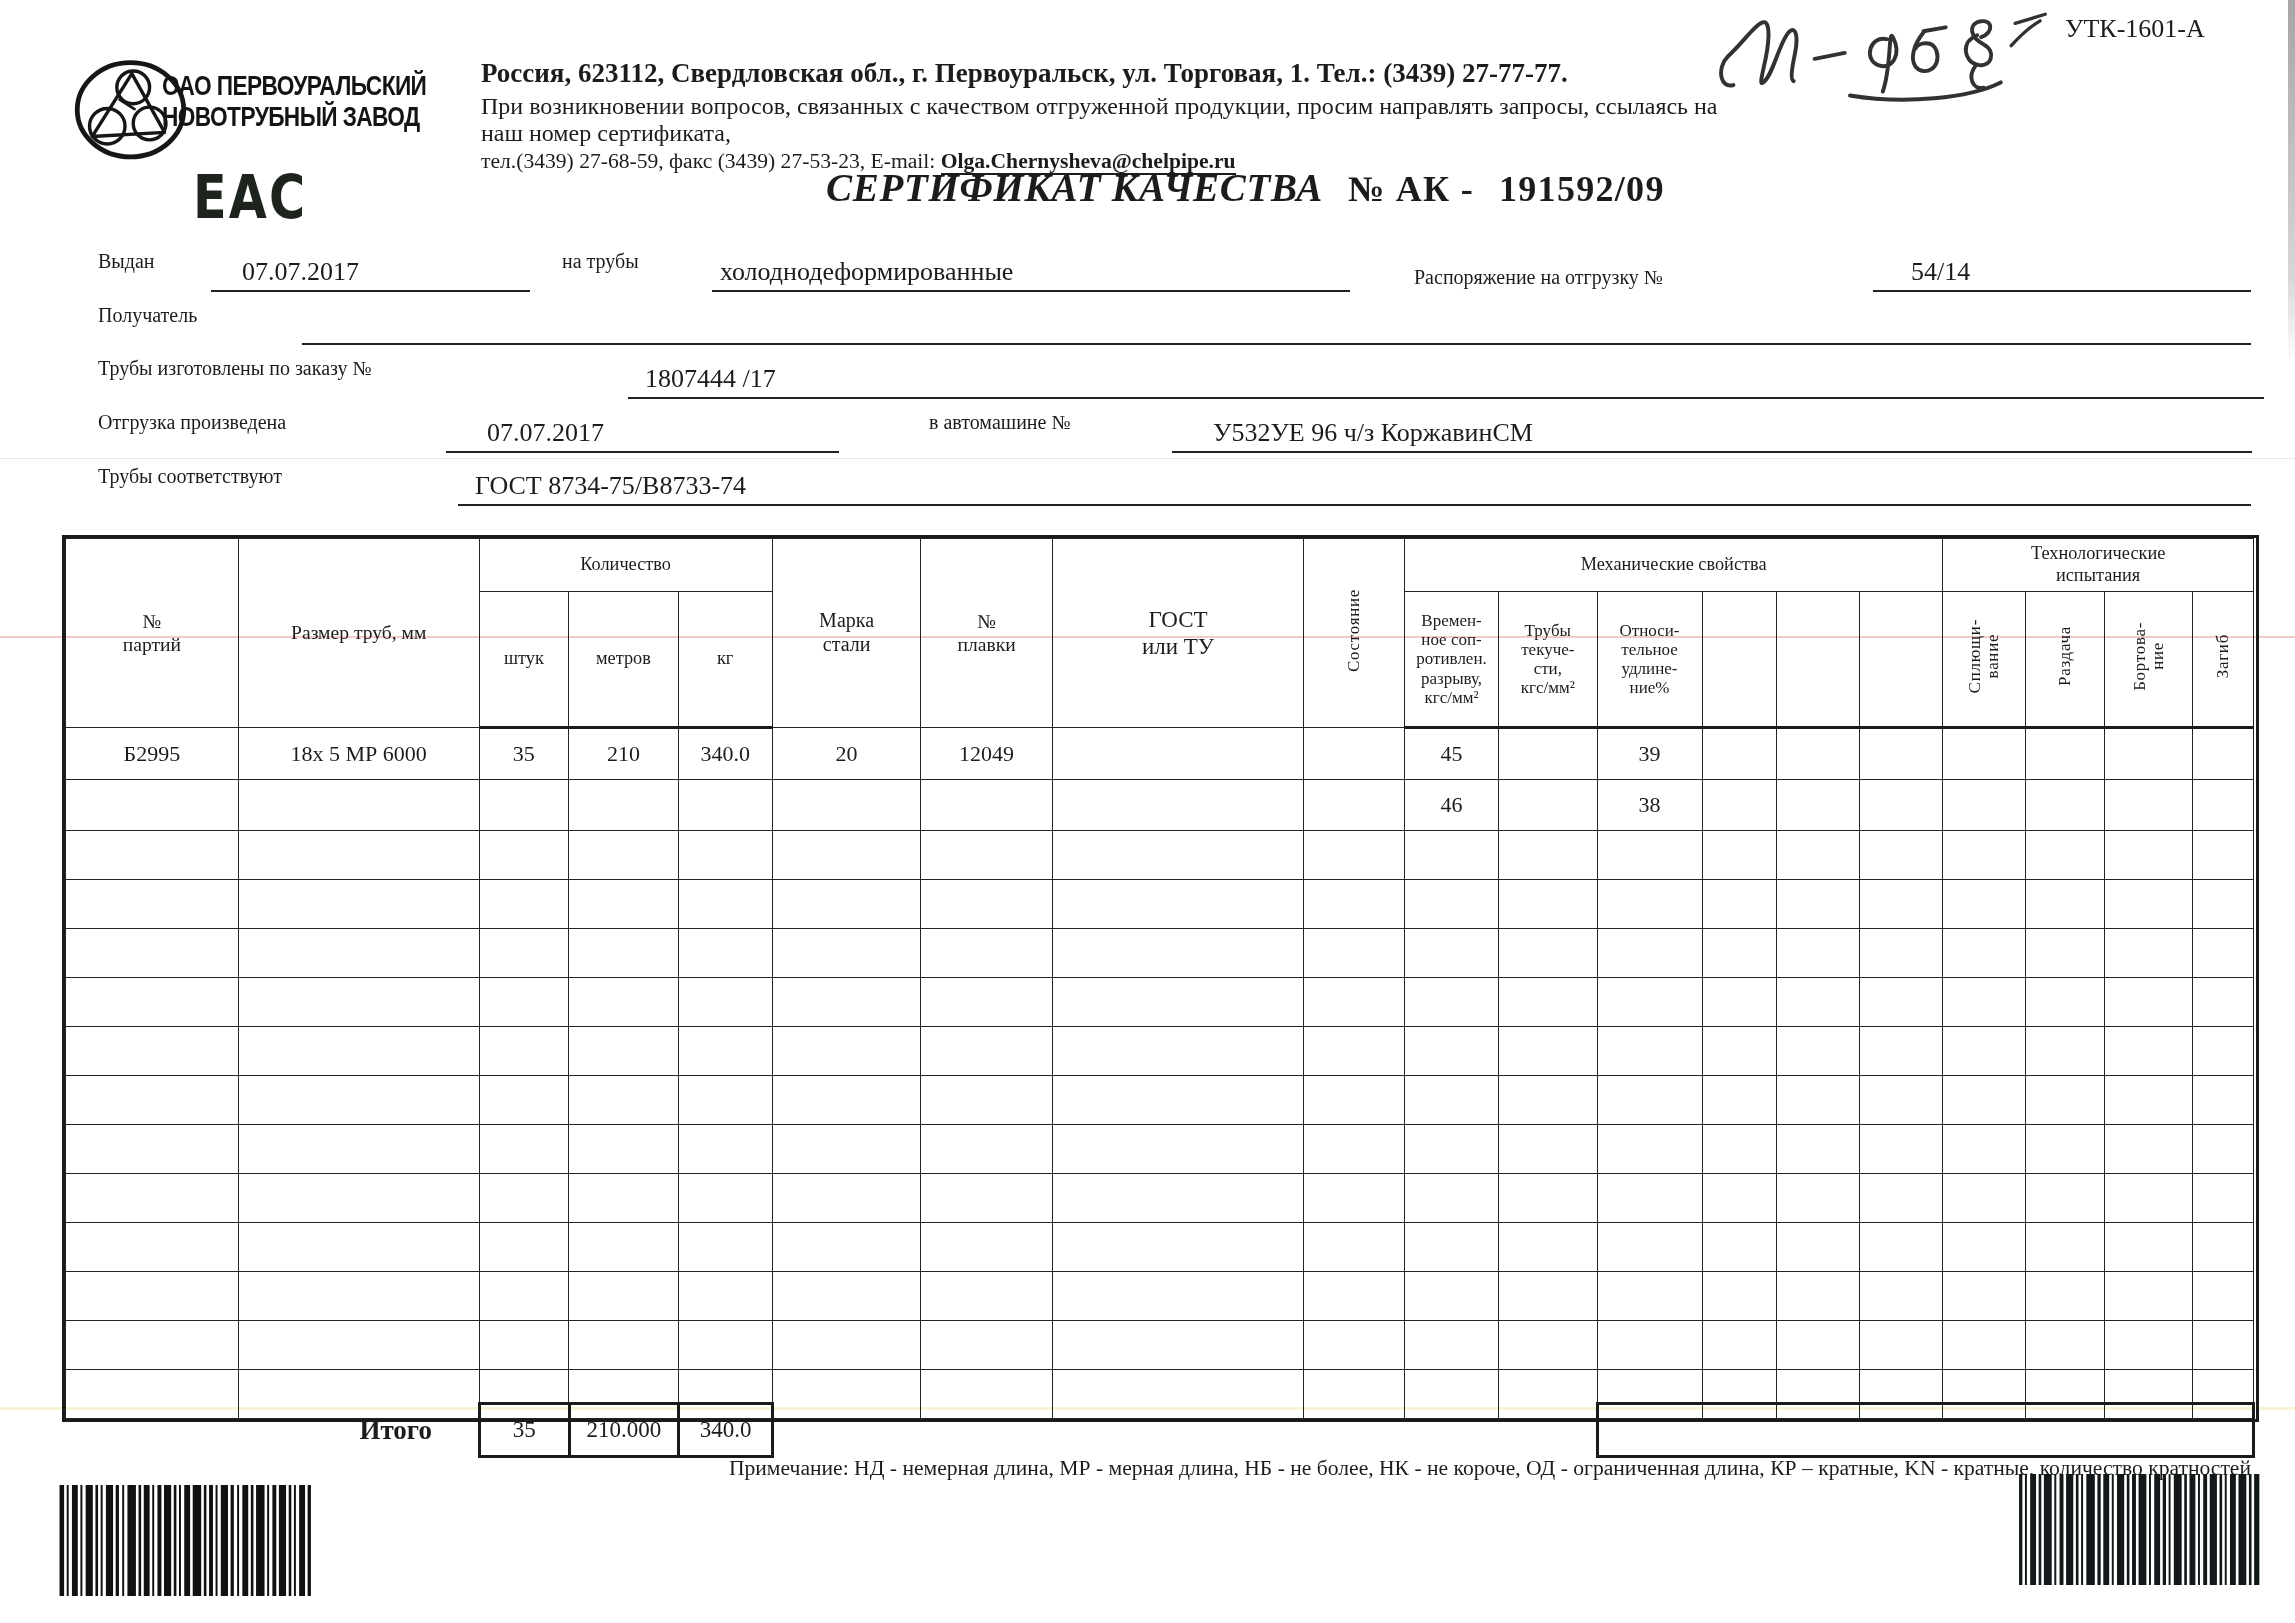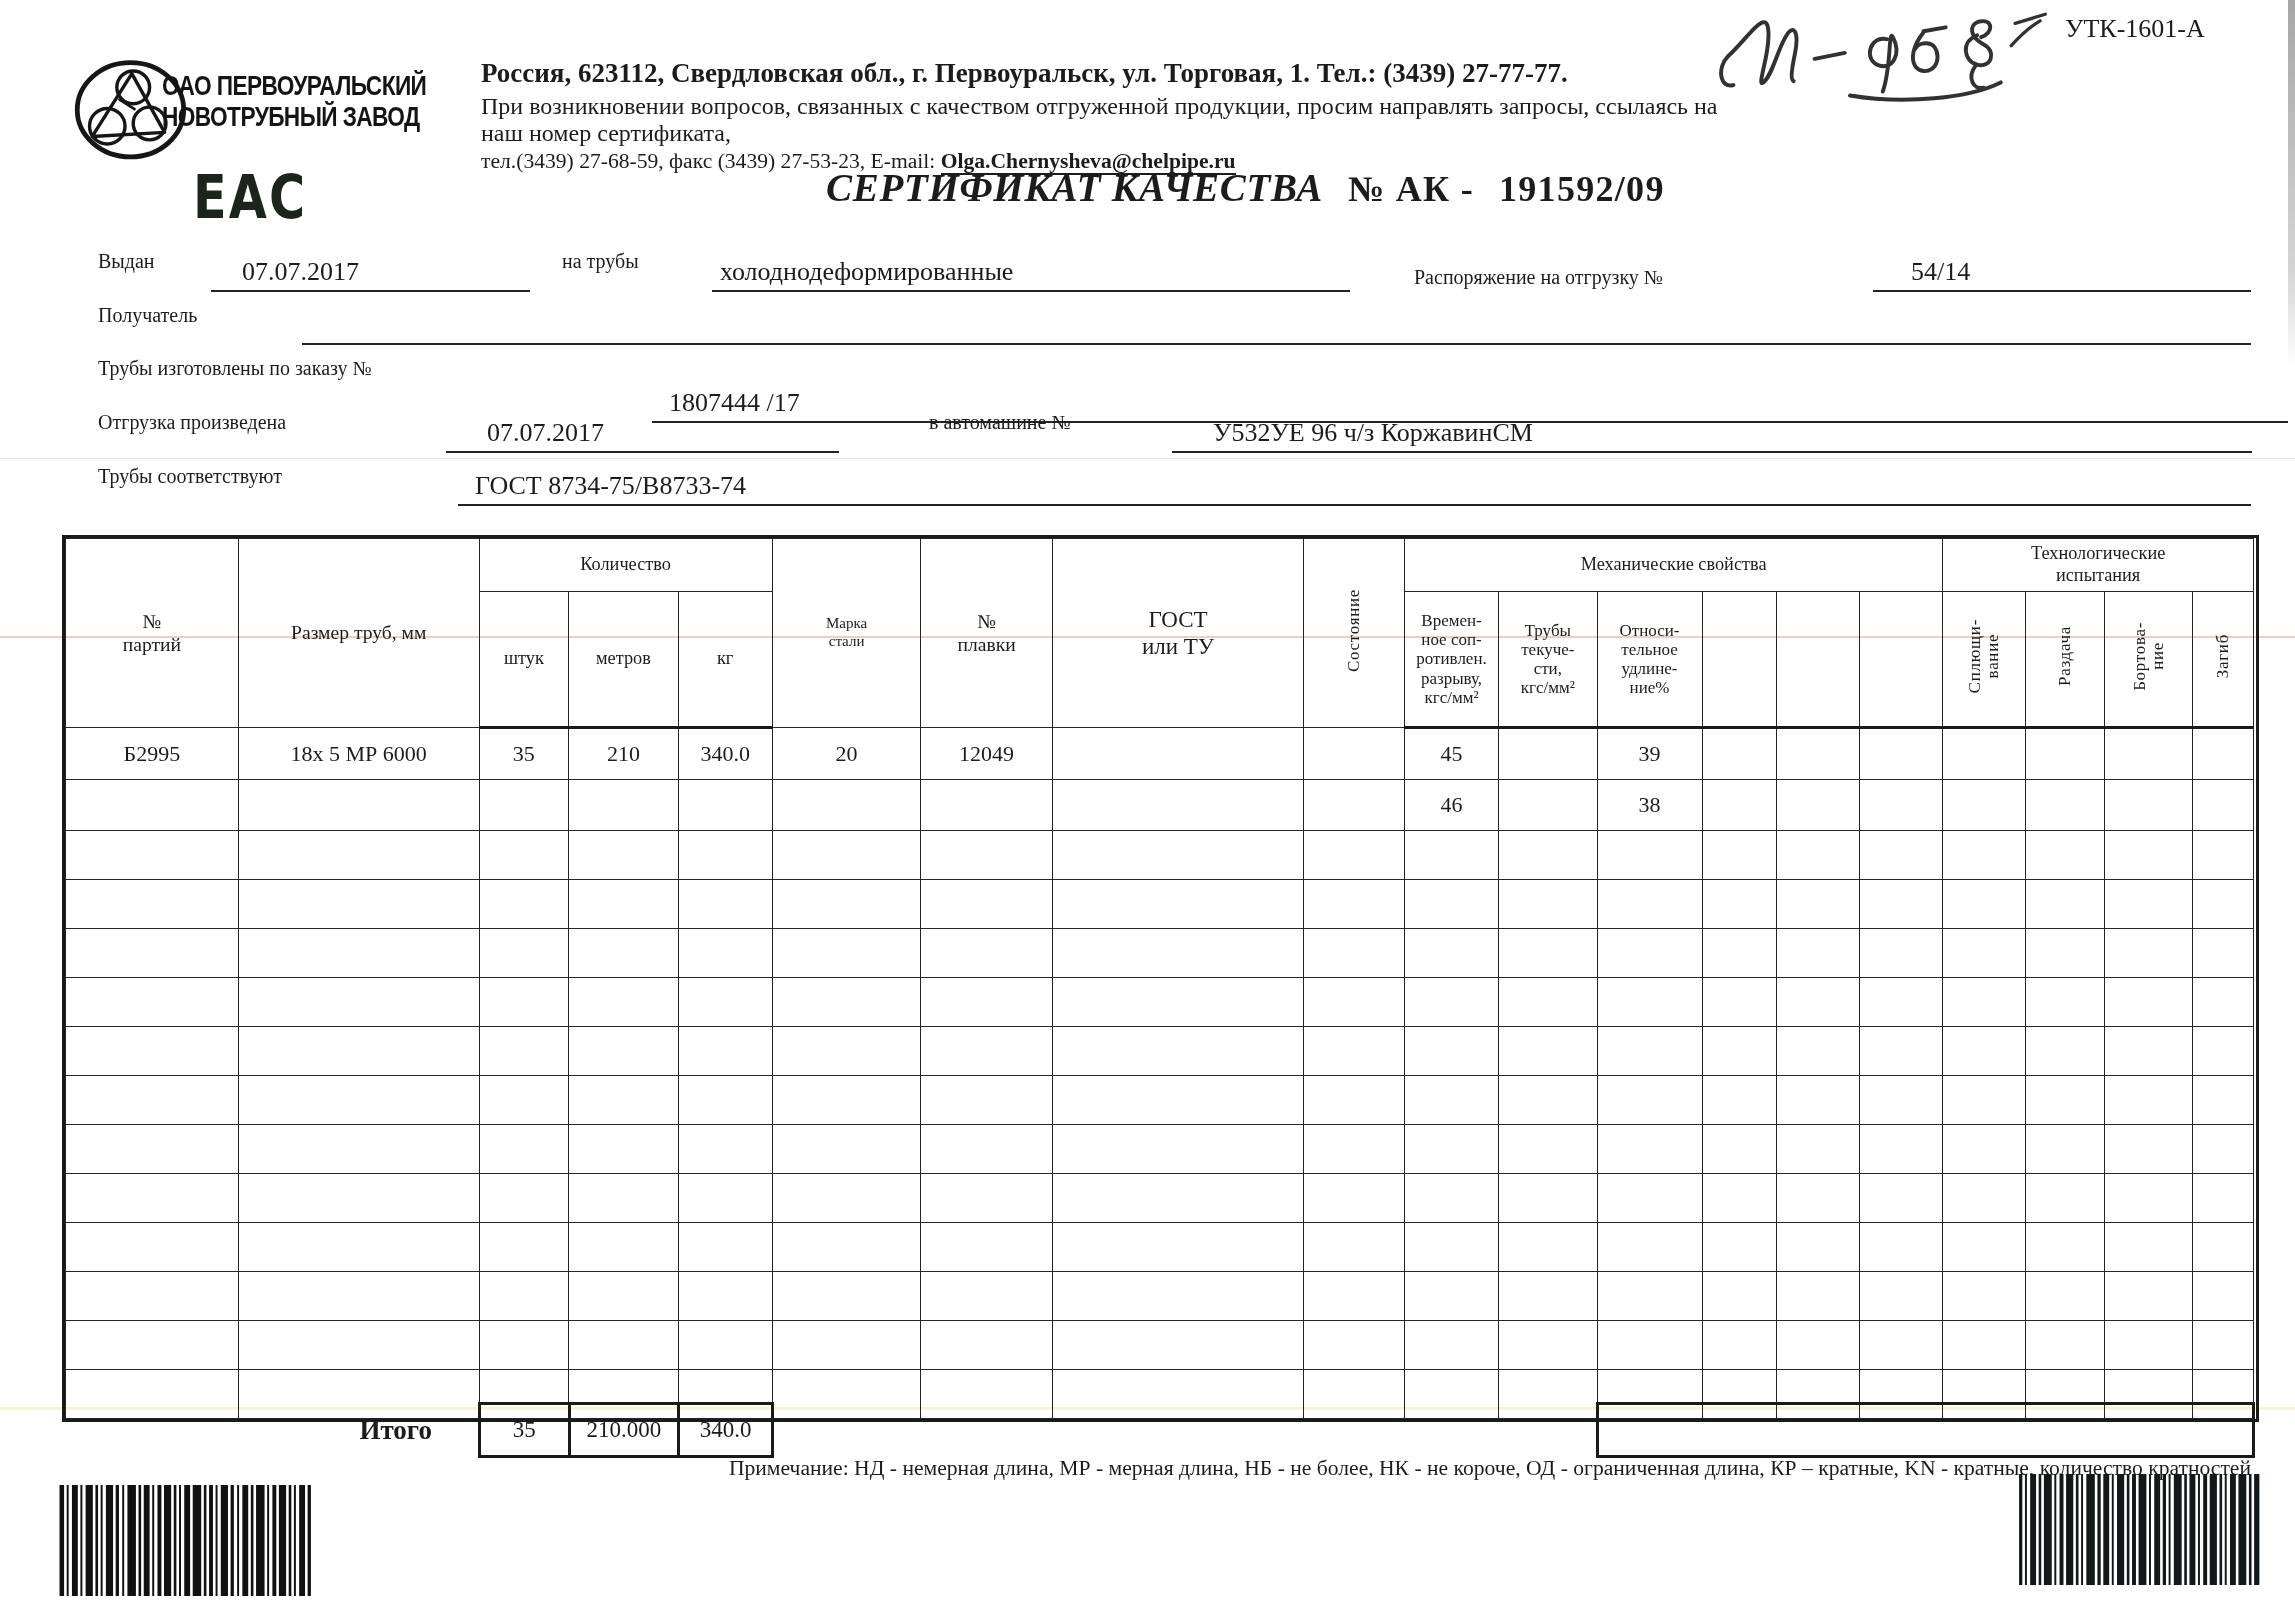--- a/index.html
+++ b/index.html
@@ -134,21 +134,21 @@
 <span class="val" style="left:211px; top:257px; width:319px; padding-left:31px;">07.07.2017</span>
 <span class="lbl" style="left:562px; top:250px;">на трубы</span>
 <span class="val" style="left:712px; top:257px; width:638px; padding-left:7.9px;">холоднодеформированные</span>
 <span class="lbl" style="left:1414px; top:266px;">Распоряжение на отгрузку №</span>
 <span class="val" style="left:1873px; top:257px; width:378px; padding-left:38px;">54/14</span>
 
 <span class="lbl" style="left:98px; top:304px;">Получатель</span>
 <span class="val" style="left:302px; top:310px; width:1949px;"></span>
 
 <span class="lbl" style="left:98px; top:357px;">Трубы изготовлены по заказу №</span>
-<span class="val" style="left:652px; top:364px; width:1636px; padding-left:17px;margin-top:24px;">1807444   /17</span>
+<span class="val" style="left:628px; top:364px; width:1636px; padding-left:17px;">1807444   /17</span>
 
 <span class="lbl" style="left:98px; top:411px;">Отгрузка произведена</span>
 <span class="val" style="left:446px; top:418px; width:393px; padding-left:41px;">07.07.2017</span>
 <span class="lbl" style="left:884px; top:411px;margin-left:45px;">в автомашине №</span>
 <span class="val" style="left:1172px; top:418px; width:1080px; padding-left:41px;">У532УЕ 96 ч/з КоржавинСМ</span>
 
 <span class="lbl" style="left:98px; top:465px;">Трубы соответствуют</span>
 <span class="val" style="left:458px; top:471px; width:1793px; padding-left:17px;">ГОСТ 8734-75/В8733-74</span>
 
 <div class="abs tblwrap">
@@ -173,21 +173,21 @@
       <col style="width:3.6%">
         <col style="width:4%">
         <col style="width:2.8%">
     </colgroup>
     <thead>
       <tr class="group">
         <th rowspan="2" style="font-size:19.6px">№
 партий</th>
         <th rowspan="2" style="font-size:19.6px">Размер труб, мм</th>
         <th colspan="3">Количество</th>
-        <th rowspan="2" style="font-size:15px">Марка
+        <th rowspan="2" style="font-size:20px">Марка
 стали</th>
         <th rowspan="2" style="font-size:19.6px">№
 плавки</th>
         <th rowspan="2" style="font-size:23px">ГОСТ
 или ТУ</th>
         <th rowspan="2"><span class="vert">Состояние</span></th>
         <th colspan="6">Механические свойства</th>
         <th colspan="4">Технологические
 испытания</th>
       </tr>

